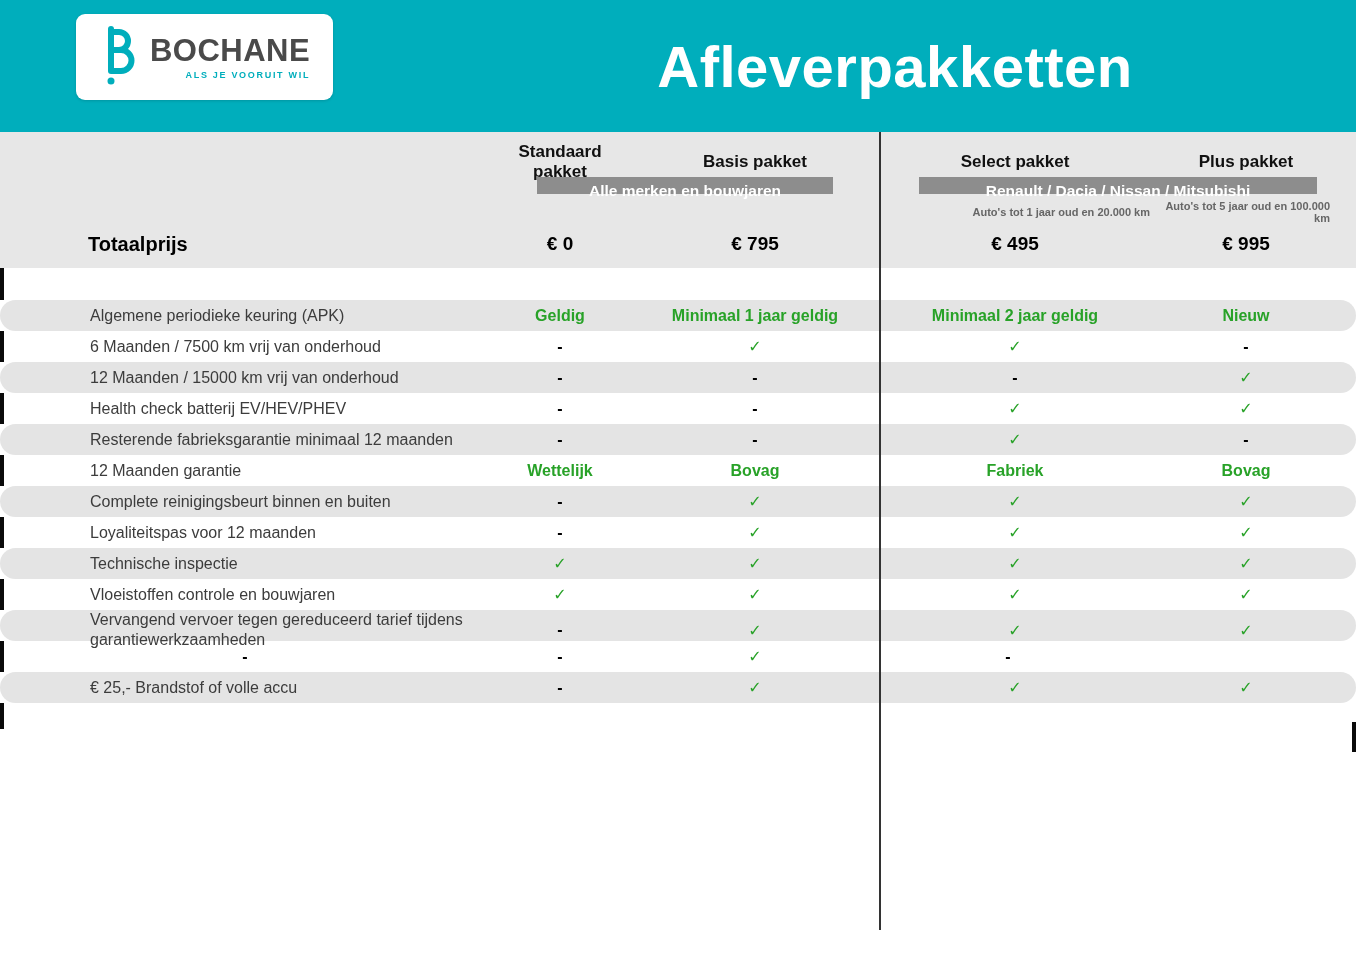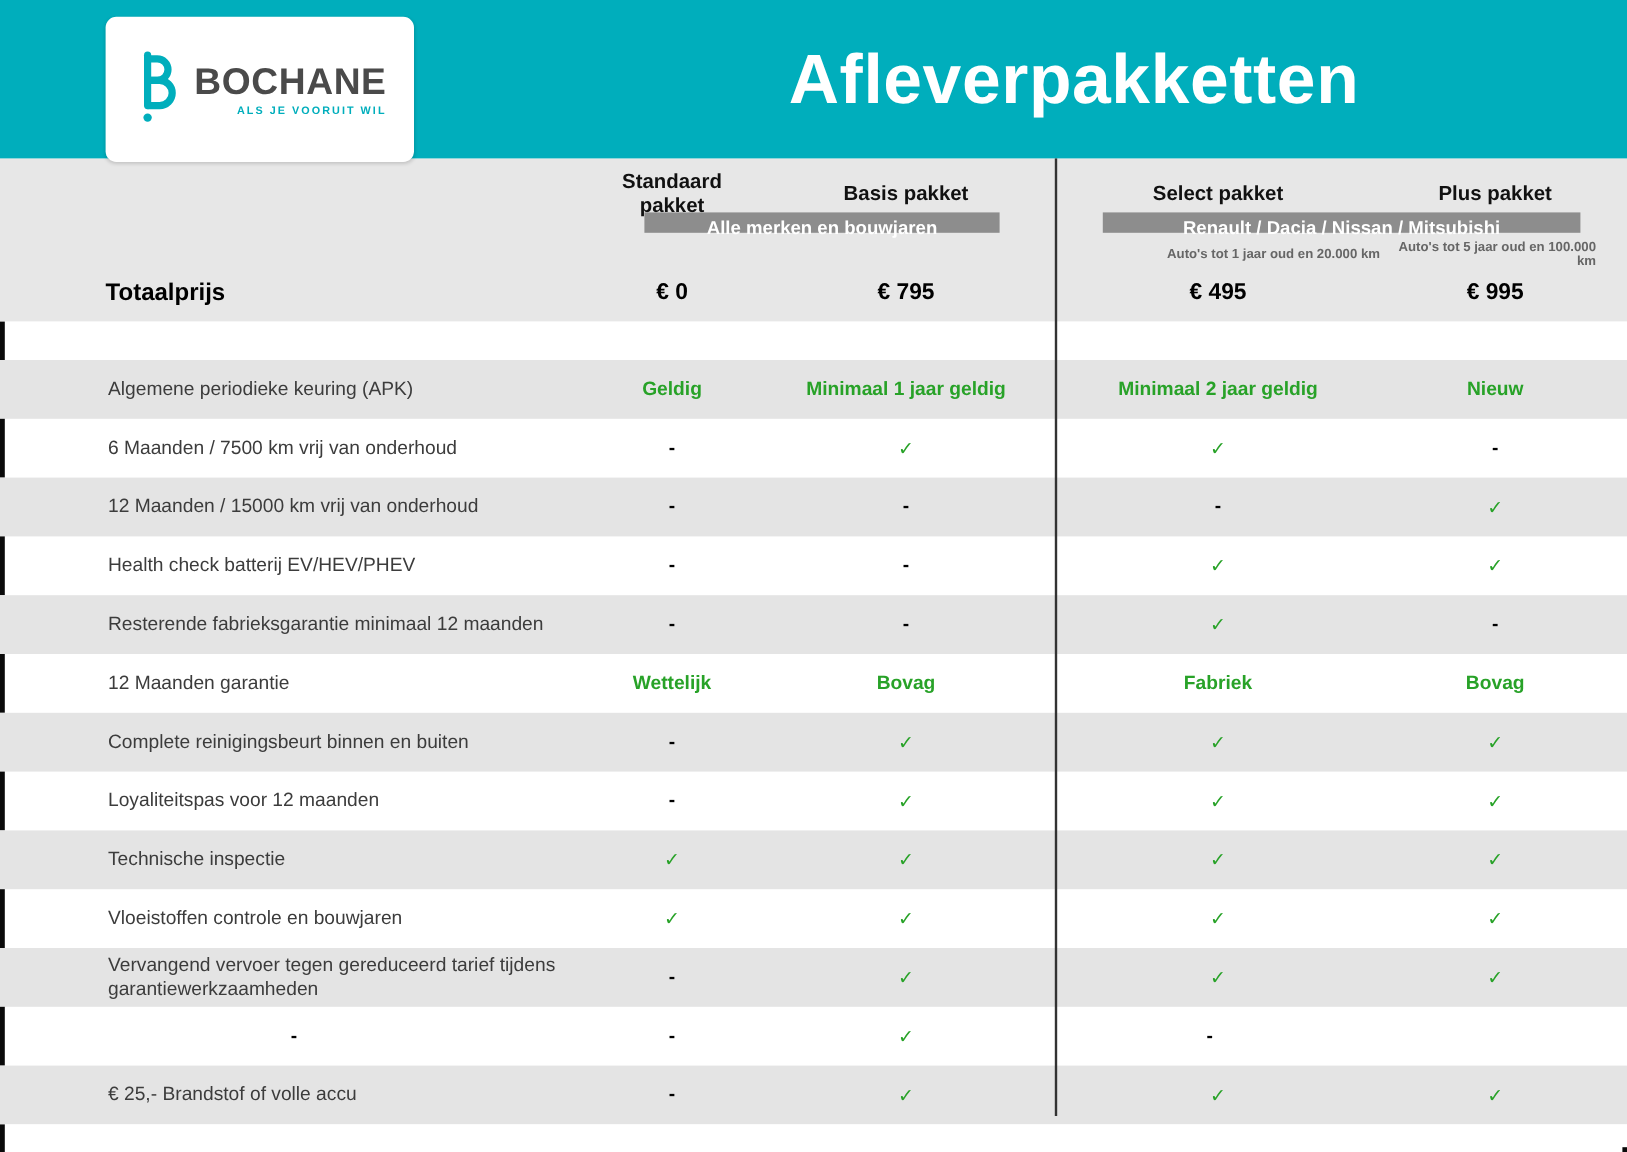--- a/index.html
+++ b/index.html
@@ -6,21 +6,21 @@
   body {
     width:1356px; height:960px; position:relative; overflow:hidden;
     background:#ffffff;
     font-family:"Liberation Sans","DejaVu Sans",sans-serif;
   }
   :root { --teal:#00aebc; --green:#28a228; --badge_gray:#8d8d8d; }
 
   
   .header { height:132px; background:var(--teal); position:relative; }
   .logo-card {
-    position:absolute; left:88px; top:14px; width:257px; height:121px;
+    position:absolute; left:76px; top:14px; width:257px; height:86px;
     background:#ffffff; border-radius:9px;
     display:flex; align-items:center; justify-content:center; gap:11px;
     box-shadow:0 1px 3px rgba(0,0,0,.15);
   }
   .logo-text-wrap { display:flex; flex-direction:column; }
   .logo-name { font-size:31px; font-weight:bold; color:#4a4a4a; letter-spacing:.5px; line-height:1; }
   .logo-tagline { font-size:9px; font-weight:bold; color:var(--teal); letter-spacing:1.7px; text-align:right; margin-top:4px; }
   .page-title {
     position:absolute; left:895px; top:50%; transform:translate(-50%,-50%);
     color:#ffffff; font-size:58px; font-weight:bold; letter-spacing:.5px; white-space:nowrap;
@@ -45,21 +45,21 @@
   .note { text-align:right; font-size:11px; font-weight:bold; color:#666; }
   .note.n1 { grid-column:4; }
   .note.n2 { grid-column:5; }
   .total-row { height:40px; }
   .total-label { padding-left:88px; font-size:20px; font-weight:bold; color:#000; }
   .total-val { text-align:center; font-size:19px; font-weight:bold; color:#000; }
 
   
   .spacer-top { height:32px; position:relative; background:#fff; }
   .spacer-top::before { content:""; position:absolute; left:0; top:0; bottom:0; width:4px; background:#0a0a0a; }
-  .rows .row { height:49px; position:relative; }
+  .rows .row { height:31px; position:relative;border-radius:21px; }
   .rows .row:nth-child(odd) { background:#e4e4e4; }
   .rows .row:nth-child(even)::before {
     content:""; position:absolute; left:0; top:0; bottom:0; width:4px; background:#0a0a0a;
   }
   .flabel { padding-left:90px; padding-right:10px; font-size:16px; color:#3c3c3c; line-height:1.25; }
   .cellv { text-align:center; font-size:16px; font-weight:bold; }
   .cellv.green { color:var(--green); }
   .cellv.dash { color:#000; }
 
   .bottom { height:49px; position:relative; background:#fff; }

